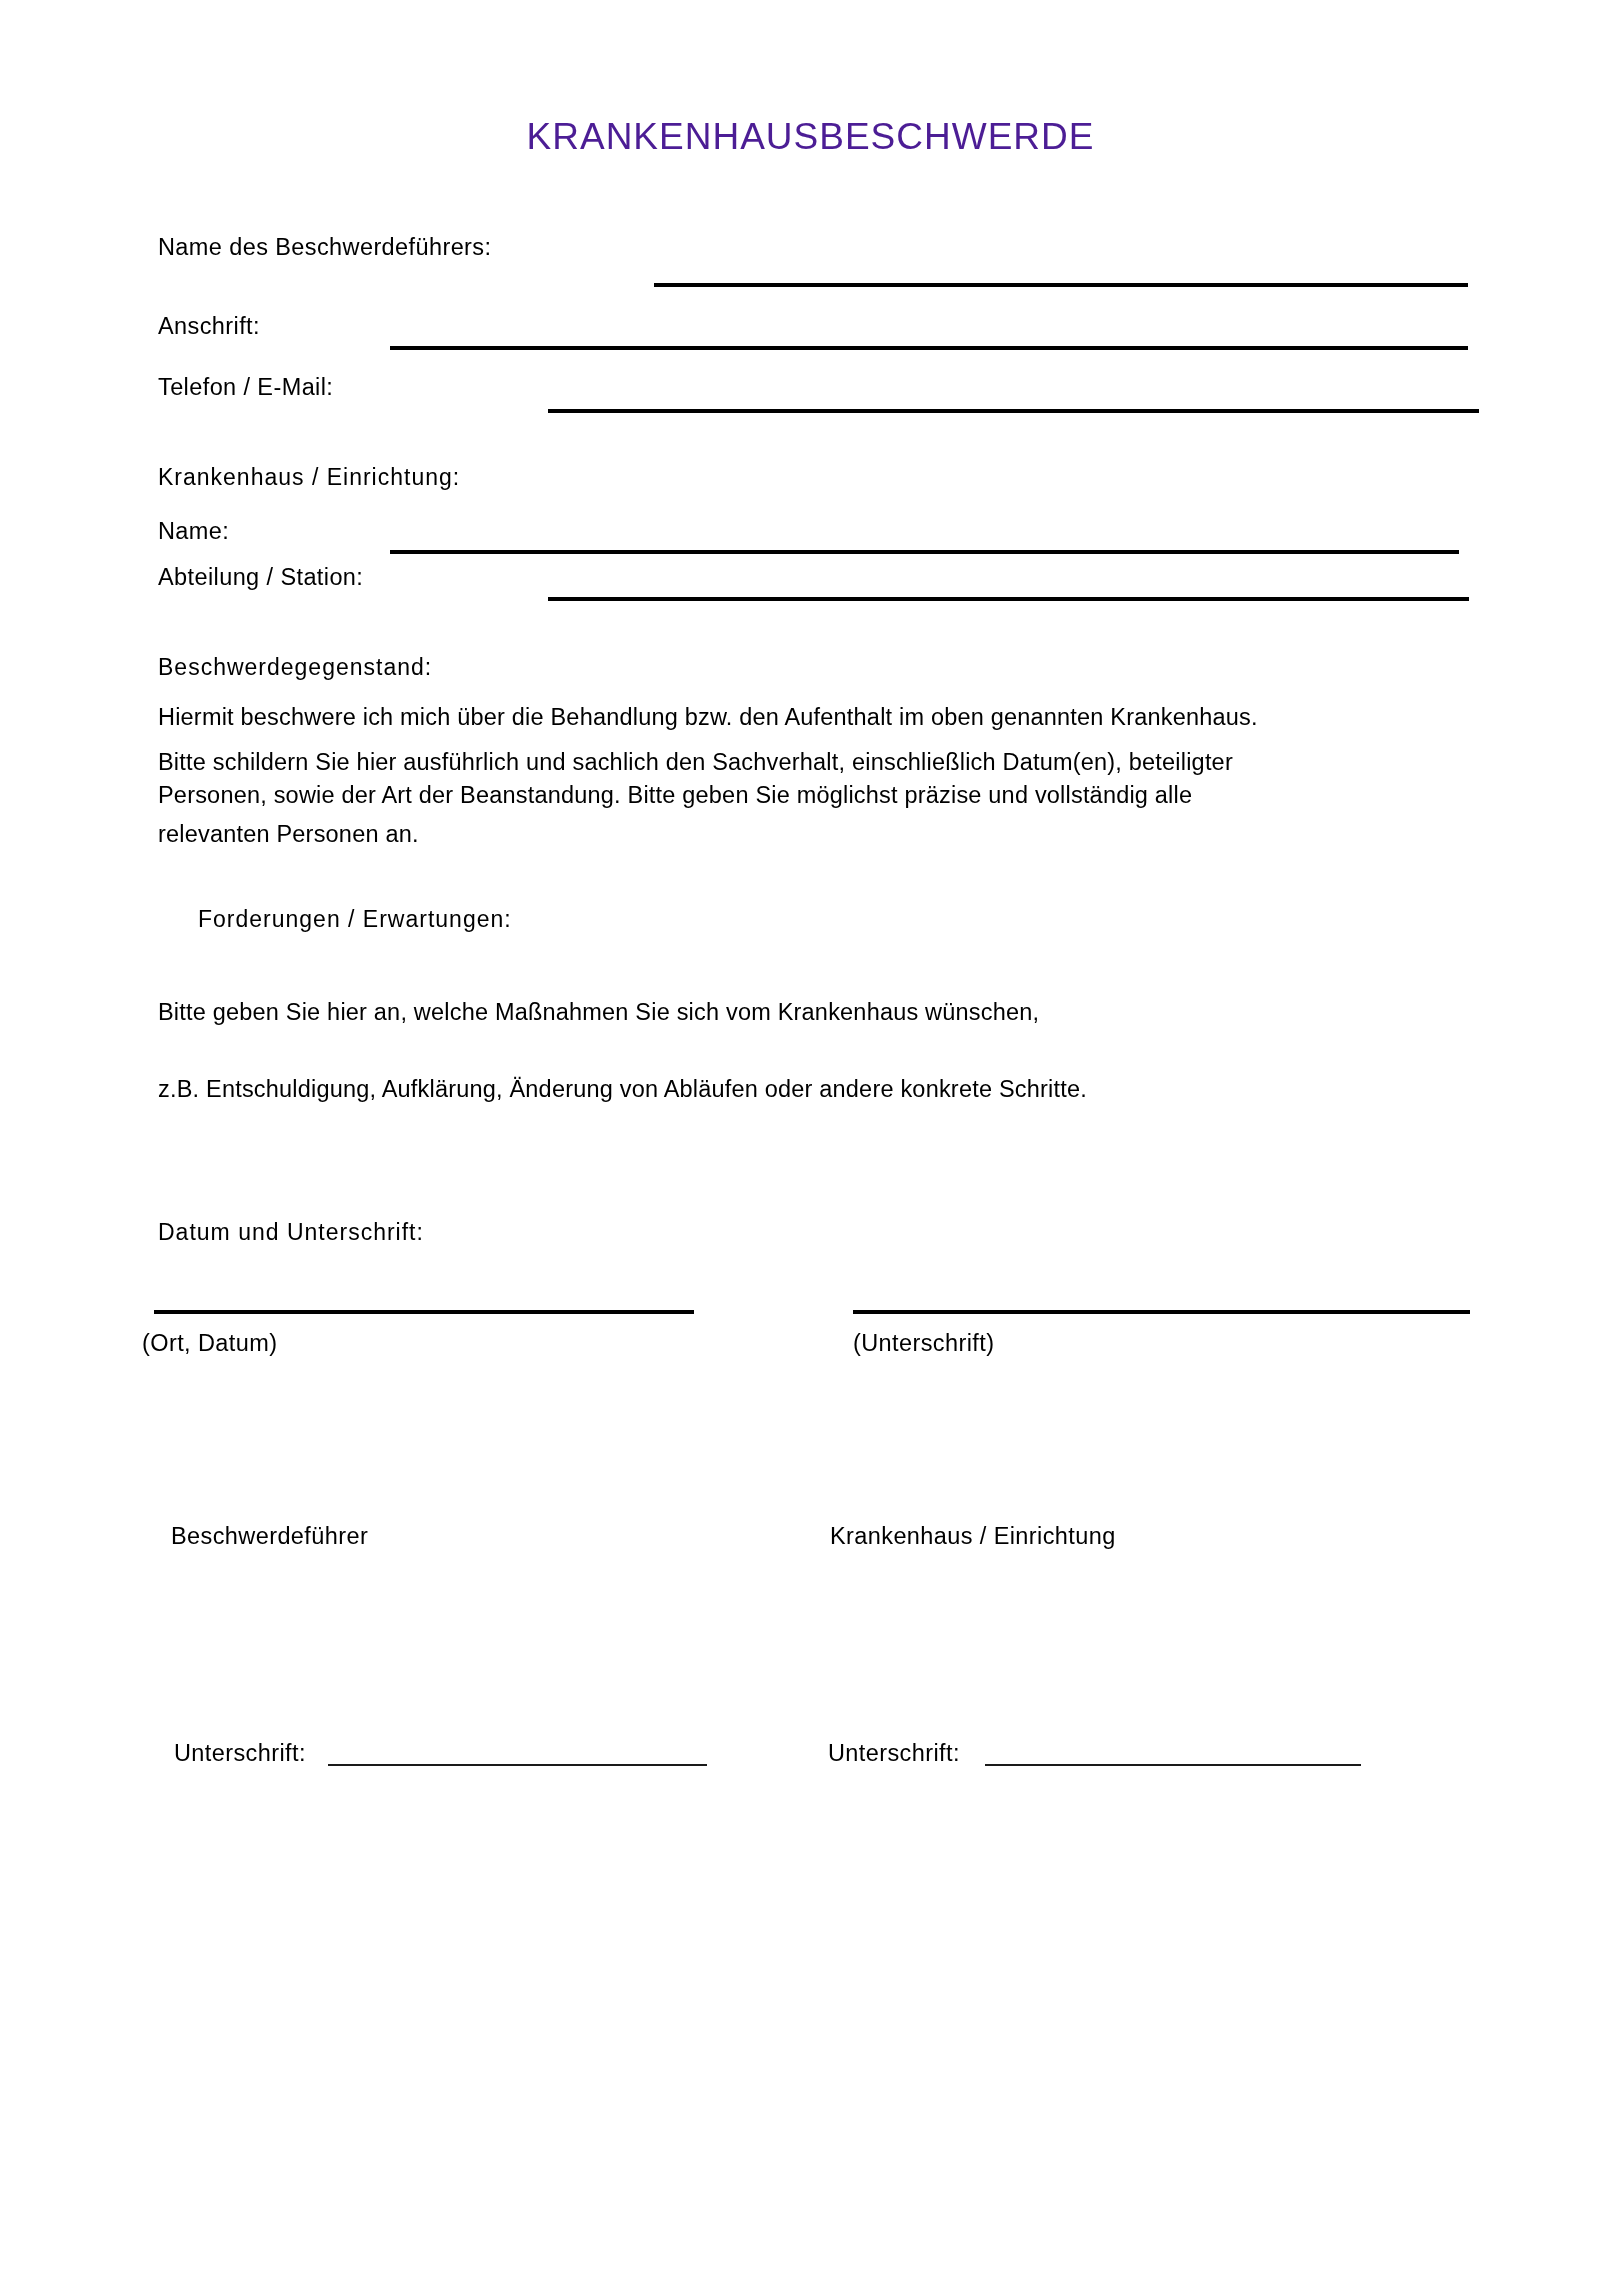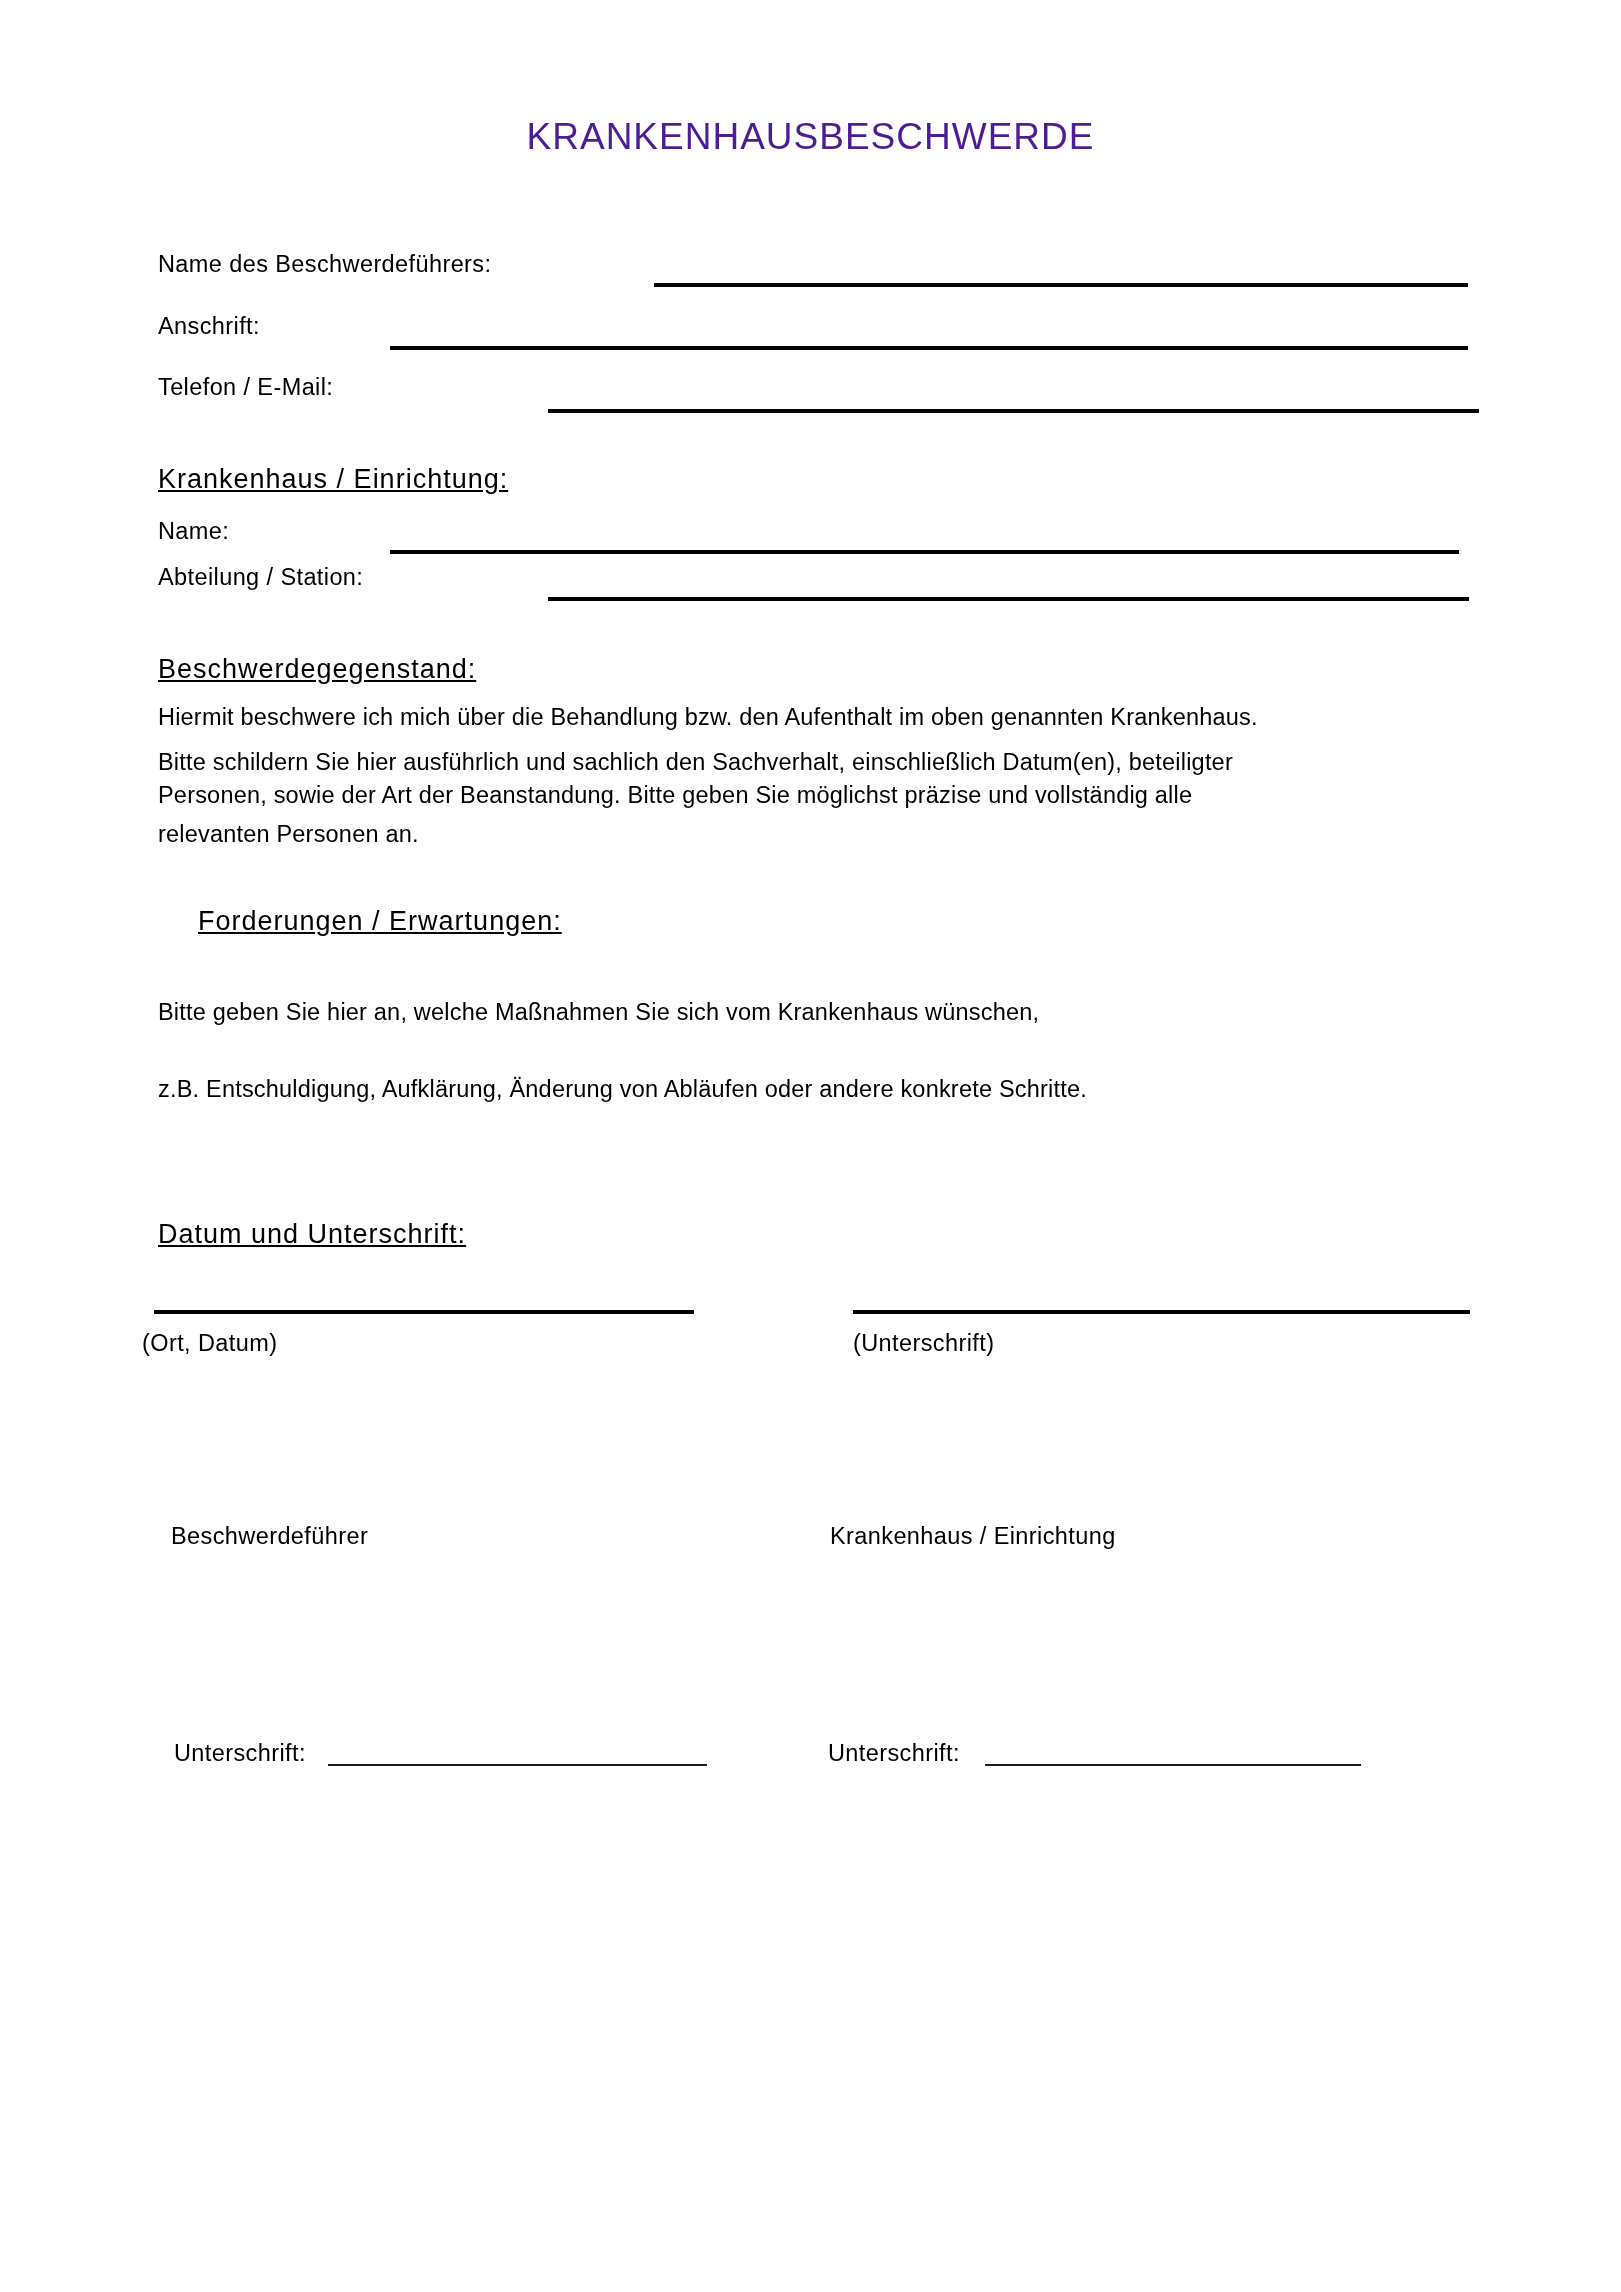--- a/index.html
+++ b/index.html
@@ -22,23 +22,22 @@
     text-align: center;
     font-size: 37px;
     letter-spacing: 1px;
     color: #4c1d95;
   }
   .label {
     font-size: 23.5px;
     letter-spacing: 0.4px;
   }
   .section-label {
-    font-size: 27px;
+    font-size: 23px;
     letter-spacing: 1px;
-    text-decoration: underline;
   }
   .body-line {
     font-size: 23.5px;
     letter-spacing: 0.2px;
   }
   .fill-line {
     position: absolute;
     height: 3.9px;
     background: #000000;
   }
@@ -48,21 +47,21 @@
     background: #1a1a1a;
   }
 </style>
 </head>
 <body>
 
 <div class="page">
 
   <div class="abs title" style="top:116px;">KRANKENHAUSBESCHWERDE</div>
 
-  <div class="abs label" style="left:158px; top:251px;">Name des Beschwerdeführers:</div>
+  <div class="abs label" style="left:158px; top:234px;">Name des Beschwerdeführers:</div>
   <div class="fill-line" style="left:654px; top:283px; width:814px;"></div>
 
   <div class="abs label" style="left:158px; top:313px;">Anschrift:</div>
   <div class="fill-line" style="left:390px; top:346px; width:1078px;"></div>
 
   <div class="abs label" style="left:158px; top:374px;">Telefon / E-Mail:</div>
   <div class="fill-line" style="left:548px; top:409px; width:931px;"></div>
 
   <div class="abs section-label" style="left:158px; top:464px;">Krankenhaus / Einrichtung:</div>
 

